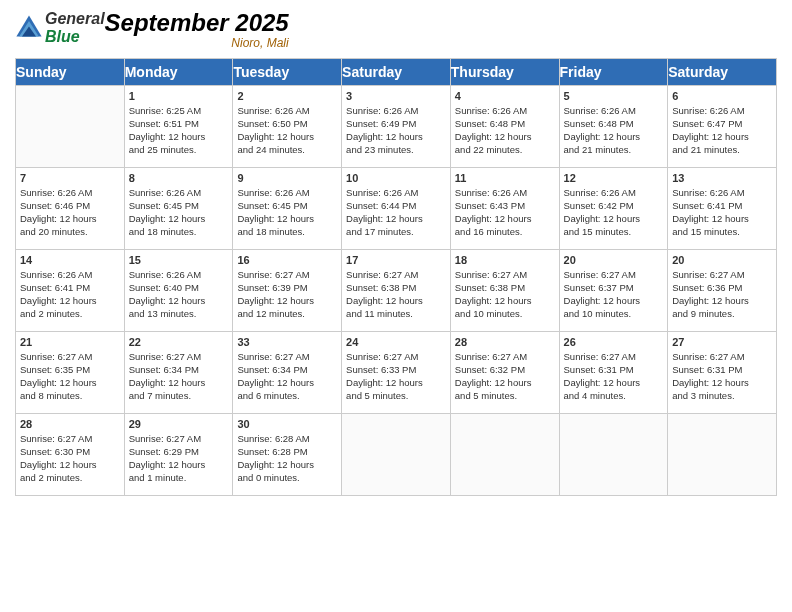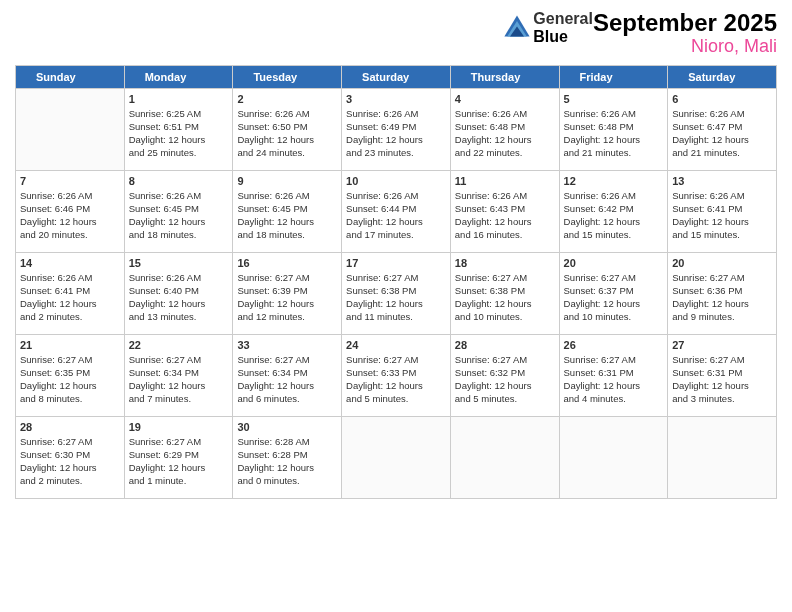--- a/index.html
+++ b/index.html
@@ -11,57 +11,58 @@
       overflow: hidden;
     }
     .page {
       width: 792px;
       height: 612px;
       background: #fff;
       padding: 10px 15px;
     }
     .header {
       display: flex;
-      justify-content: flex-end;
+      justify-content: flex-start;
       align-items: flex-start;
       margin-bottom: 8px;
+      font-style: italic;
     }
     .logo {
       display: flex;
       align-items: center;
     }
     .logo-icon {
       width: 28px;
       height: 28px;
       margin-right: 2px;
     }
     .title-block {
       text-align: right;
     }
     .month-title {
       font-size: 24px;
       font-weight: bold;
       color: #000000;
       line-height: 1.1;
     }
     .location {
-      font-size: 18px;
-      color: #ec4899;
+      font-size: 12px;
+      color: #a16207;
     }
     table {
       width: 100%;
       border-collapse: collapse;
       table-layout: fixed;
     }
     th {
       background-color: #2f6db5;
       color: #fff;
-      font-size: 11px;
+      font-size: 14px;
       font-weight: bold;
-      padding: 5px 20px;
+      padding: 5px 0;
       text-align: left;
       border: 1px solid #ccc;
     }
     td {
       border: 1px solid #ccc;
       vertical-align: top;
       padding: 3px 4px;
       height: 82px;
       font-size: 9.5px;
       color: #333;
@@ -83,21 +84,21 @@
 <div class="page">
   <div class="header">
     <div class="logo">
       <svg class="logo-icon" viewBox="0 0 40 40">
         <polygon points="20,2 38,32 2,32" fill="#2f6db5"></polygon>
         <polygon points="20,10 34,32 6,32" fill="#5a9fd4"></polygon>
         <polygon points="20,18 30,32 10,32" fill="#1a4a8a"></polygon>
       </svg>
       <div>
         <div style="font-weight:bold;font-size:16px;color:#333;">General</div>
-        <div style="font-weight:bold;font-size:16px;color:#000000;">Blue</div>
+        <div style="font-weight:bold;font-size:16px;color:#15803d;">Blue</div>
       </div>
     </div>
     <div class="title-block">
       <div class="month-title">September 2025</div>
       <div class="location">Nioro, Mali</div>
     </div>
   </div>
 
   <table>
     <thead>
@@ -312,21 +313,21 @@
         </tr>
         <tr>
           <td>
             <span class="day-num">28</span>
             <div>Sunrise: 6:27 AM</div>
             <div>Sunset: 6:30 PM</div>
             <div>Daylight: 12 hours</div>
             <div>and 2 minutes.</div>
           </td>
           <td>
-            <span class="day-num">19</span>
+            <span class="day-num">29</span>
             <div>Sunrise: 6:27 AM</div>
             <div>Sunset: 6:29 PM</div>
             <div>Daylight: 12 hours</div>
             <div>and 1 minute.</div>
           </td>
           <td>
             <span class="day-num">30</span>
             <div>Sunrise: 6:28 AM</div>
             <div>Sunset: 6:28 PM</div>
             <div>Daylight: 12 hours</div>

